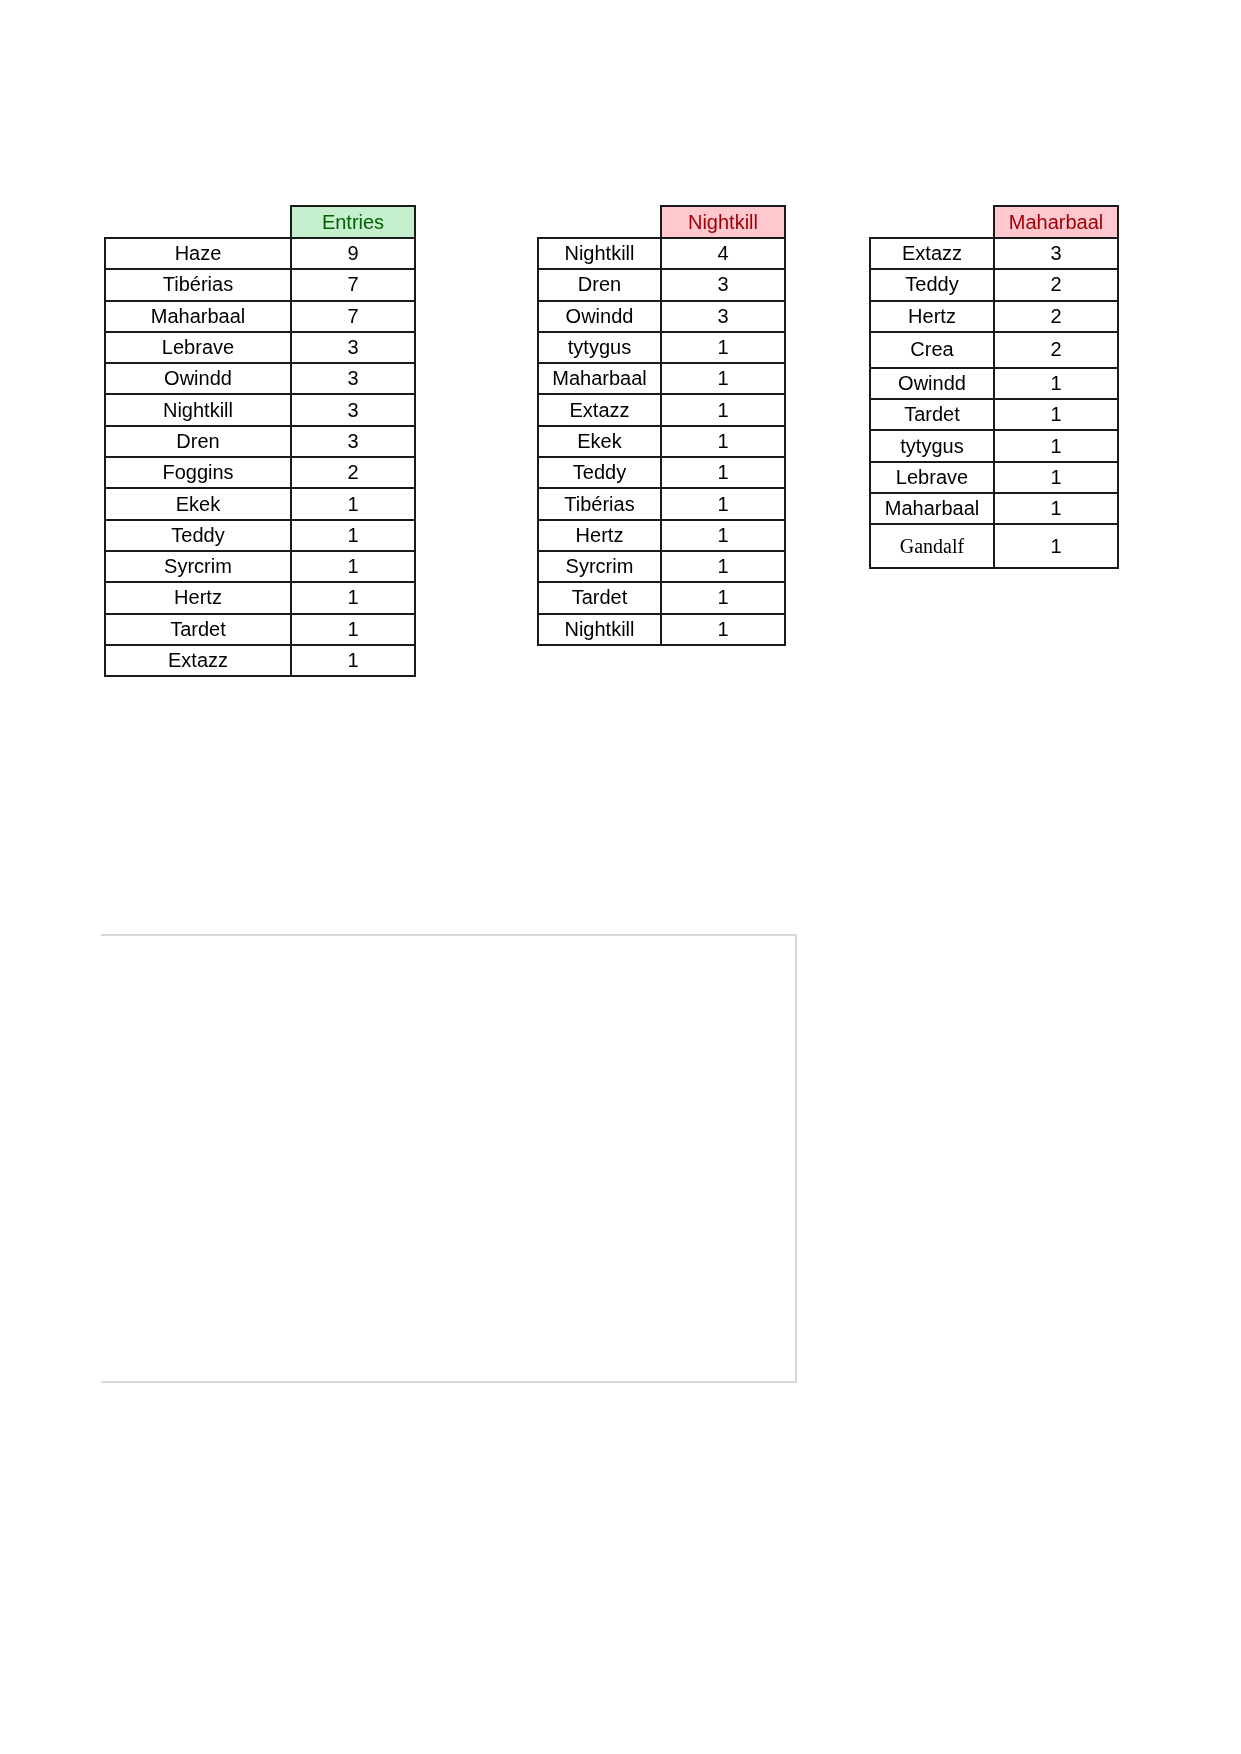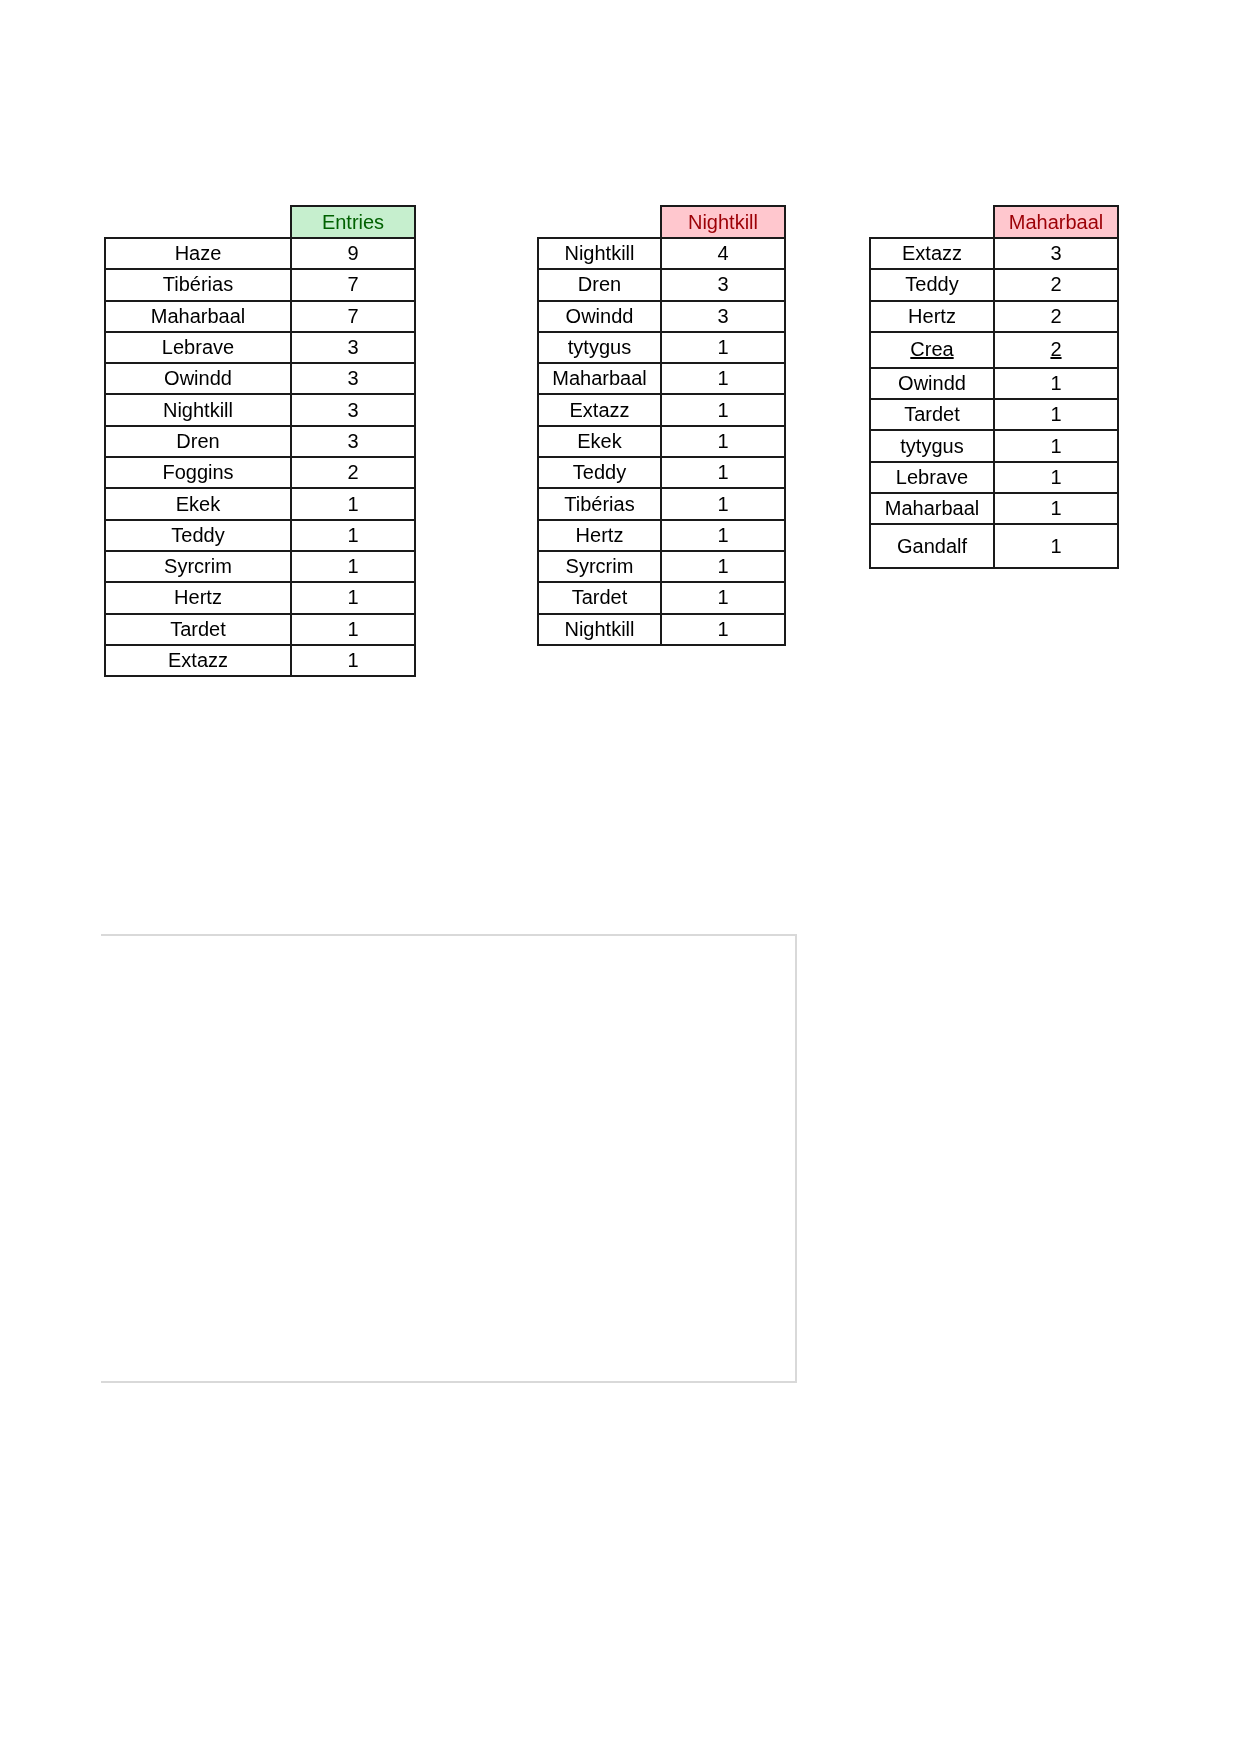--- a/index.html
+++ b/index.html
@@ -153,21 +153,21 @@
           <td style="height: 31.3px;">3</td>
         </tr>
         <tr style="height: 31.3px;">
           <td style="width: 124px; height: 31.3px;">Teddy</td>
           <td style="height: 31.3px;">2</td>
         </tr>
         <tr style="height: 31.3px;">
           <td style="width: 124px; height: 31.3px;">Hertz</td>
           <td style="height: 31.3px;">2</td>
         </tr>
-        <tr style="height: 36px; text-decoration: underline;">
+        <tr style="height: 36px;">
           <td style="width: 124px; height: 31.3px;">Crea</td>
           <td style="height: 31.3px;">2</td>
         </tr>
         <tr style="height: 31.3px;">
           <td style="width: 124px; height: 31.3px;">Owindd</td>
           <td style="height: 31.3px;">1</td>
         </tr>
         <tr style="height: 31.3px;">
           <td style="width: 124px; height: 31.3px;">Tardet</td>
           <td style="height: 31.3px;">1</td>
@@ -178,20 +178,20 @@
         </tr>
         <tr style="height: 31.3px;">
           <td style="width: 124px; height: 31.3px;">Lebrave</td>
           <td style="height: 31.3px;">1</td>
         </tr>
         <tr style="height: 31.3px;">
           <td style="width: 124px; height: 31.3px;">Maharbaal</td>
           <td style="height: 31.3px;">1</td>
         </tr>
         <tr style="height: 31.3px;">
-          <td style="width: 124px; height: 44px;">Gandalf</td>
+          <td style="width: 124px; height: 44px; font-family: Liberation Serif, serif;">Gandalf</td>
           <td style="height: 31.3px;">1</td>
         </tr>
       </tbody>
     </table>
 </div>
 
 <div class="chart-box"></div>
 
 </body></html>

